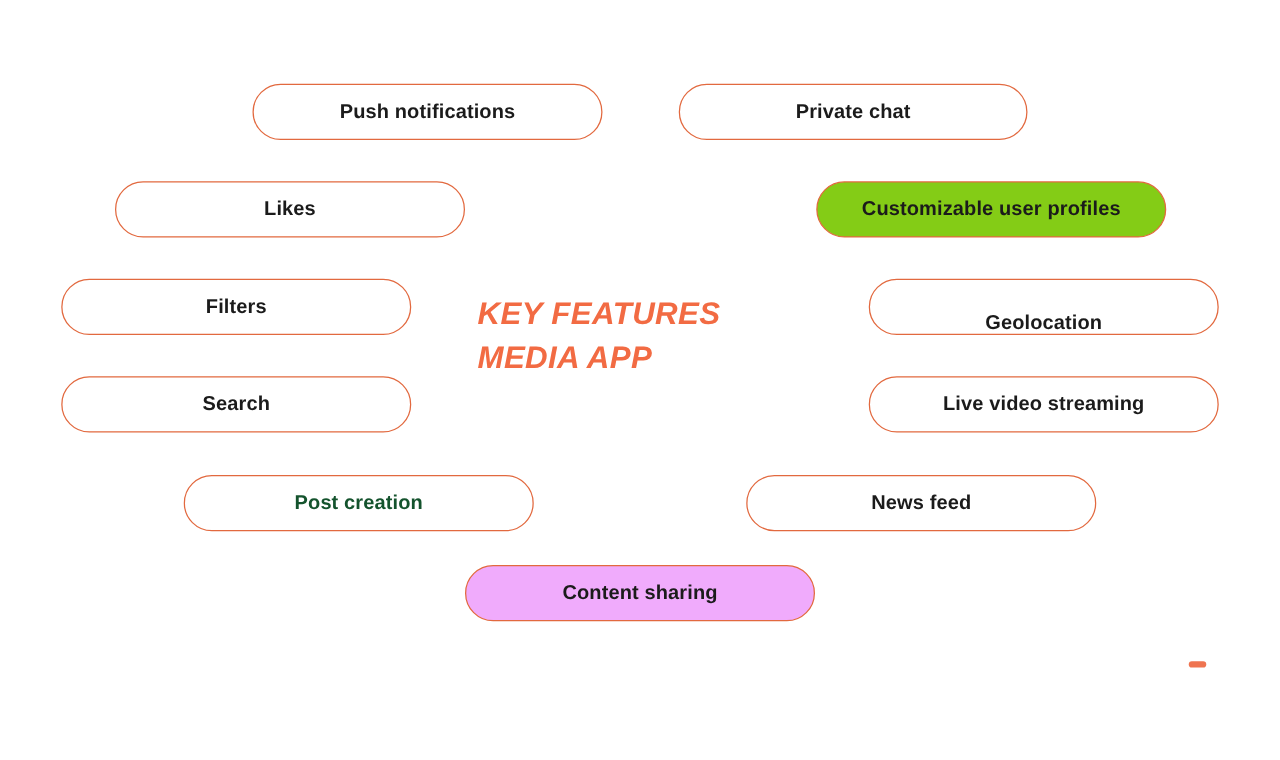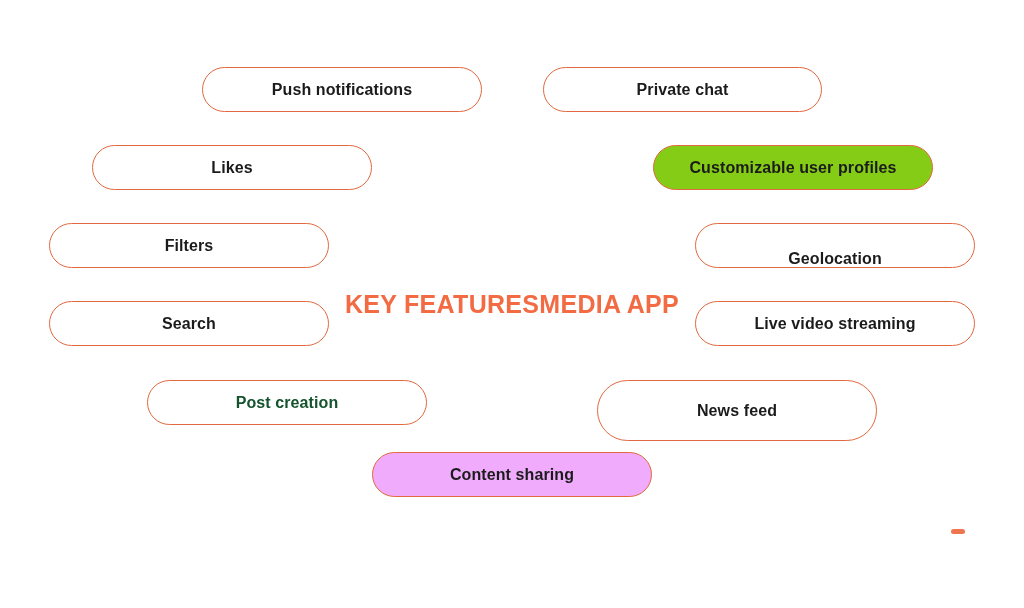--- a/index.html
+++ b/index.html
@@ -31,31 +31,32 @@
     font-family: Liberation Sans, sans-serif;
     font-weight: bold;
     font-size: 16px;
     letter-spacing: 0.1px;
     line-height: 1;
     white-space: nowrap;
   }
   .center-title {
     position: absolute;
     display: flex;
-    flex-direction: row;
-    align-items: flex-end;
+    flex-direction: column;
+    align-items: flex-start;
     justify-content: center;
     text-align: center;
     color: #F26B43;
     font-family: "Liberation Sans", sans-serif;
     font-weight: bold;
     font-size: 25px;
     line-height: 35px;
     letter-spacing: 0.3px;
     text-transform: uppercase;
+    font-style: italic;
   }
   .center-title .tline {
     display: block;
     white-space: nowrap;
   }
   .corner-mark {
     position: absolute;
     background: #EF7450;
     border-radius: 3px;
   }
@@ -86,21 +87,21 @@
       </div>
       <div class="pill" style="left: 49px; top: 301px; width: 280px; height: 45px; border-color: rgb(226, 105, 63); background: rgb(255, 255, 255); color: rgb(27, 27, 27);">
         <span>Search</span>
       </div>
       <div class="pill" style="left: 695px; top: 301px; width: 280px; height: 45px; border-color: rgb(226, 105, 63); background: rgb(255, 255, 255); color: rgb(27, 27, 27);">
         <span>Live video streaming</span>
       </div>
       <div class="pill" style="left: 147px; top: 380px; width: 280px; height: 45px; border-color: rgb(226, 105, 63); background: rgb(255, 255, 255); color: #14532d;">
         <span>Post creation</span>
       </div>
-      <div class="pill" style="left: 597px; top: 380px; width: 280px; height: 61px; border-color: rgb(226, 105, 63); background: rgb(255, 255, 255); color: rgb(27, 27, 27);">
+      <div class="pill" style="left: 597px; top: 380px; width: 280px; height: 45px; border-color: rgb(226, 105, 63); background: rgb(255, 255, 255); color: rgb(27, 27, 27);">
         <span>News feed</span>
       </div>
       <div class="pill" style="left: 372px; top: 452px; width: 280px; height: 45px; border-color: rgb(226, 105, 63); background: #f0abfc; color: rgb(27, 27, 27);">
         <span>Content sharing</span>
       </div>
     </div>
 
   <div class="center-title" id="center-title" style="color: rgb(242, 107, 67); left: 382px; top: 216px; width: 260px; height: 106px;">
       <span class="tline">KEY FEATURES</span>
       <span class="tline">MEDIA APP</span>

